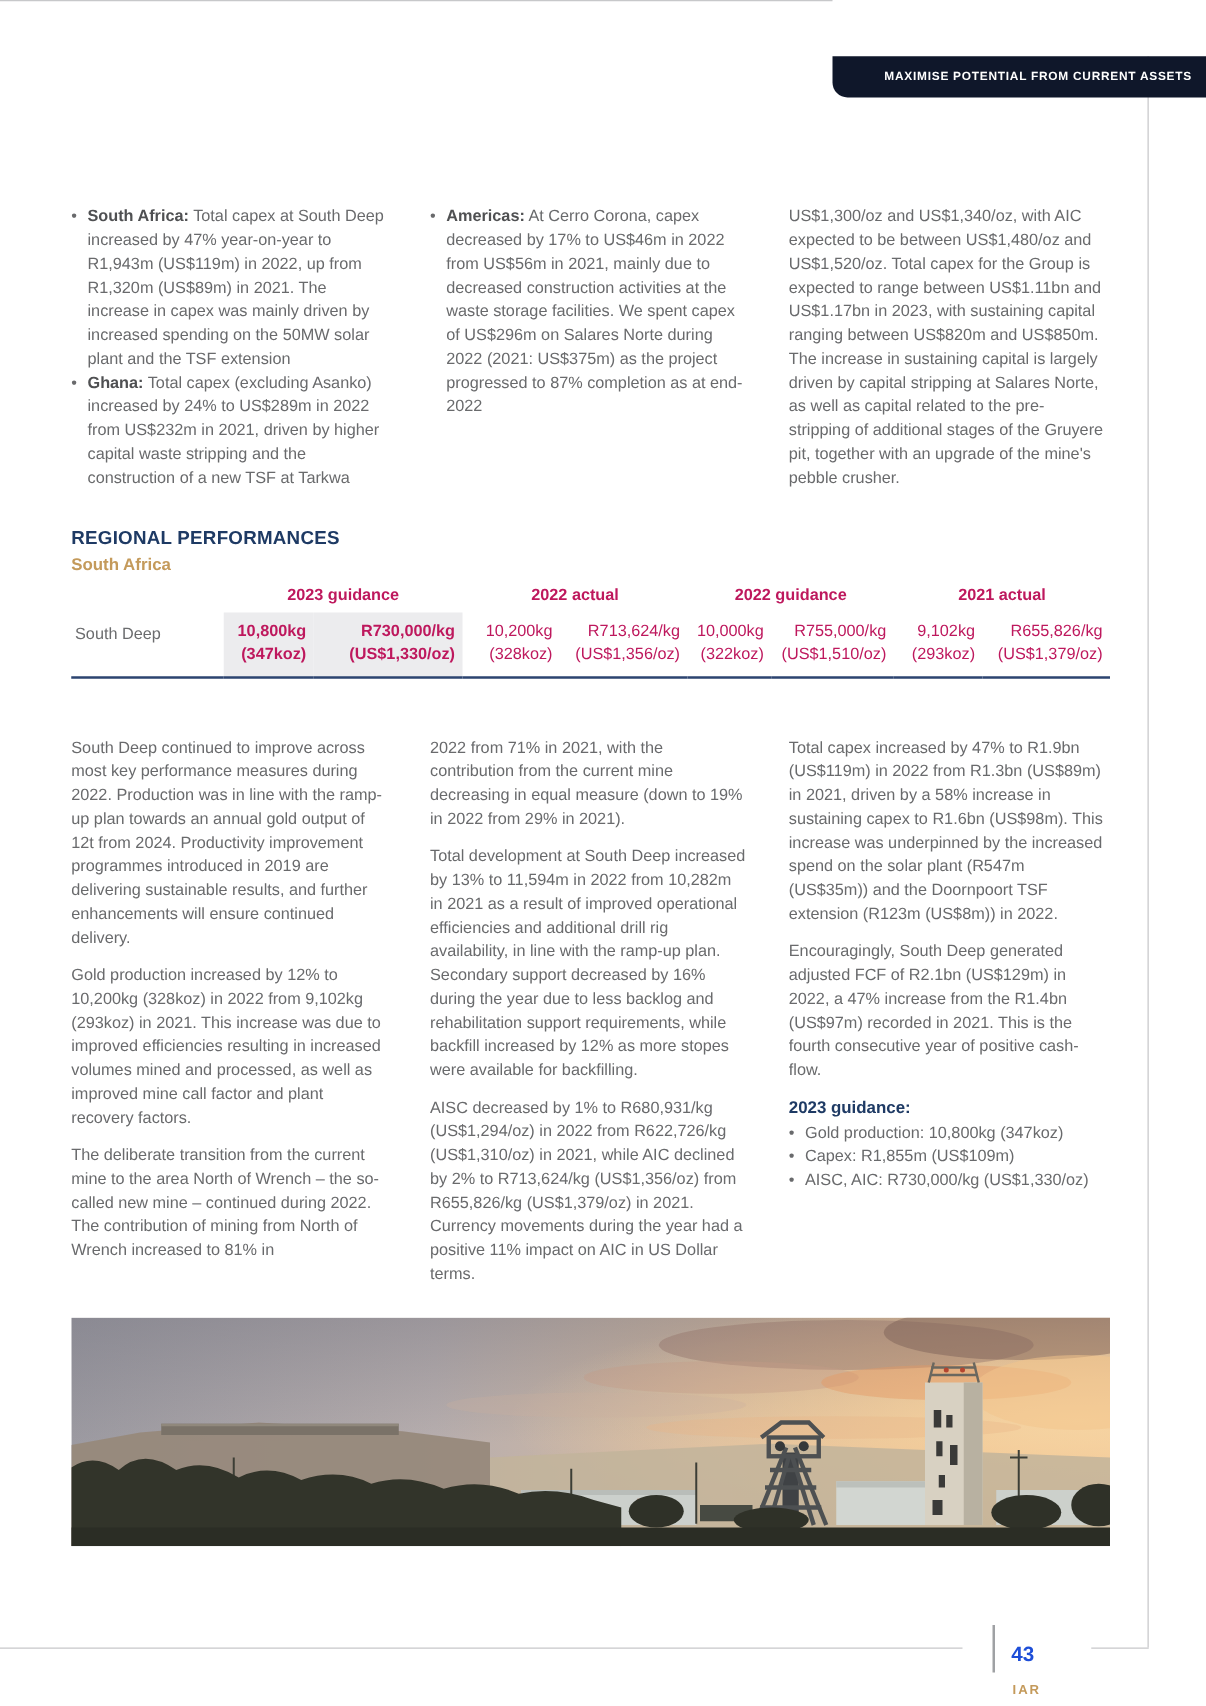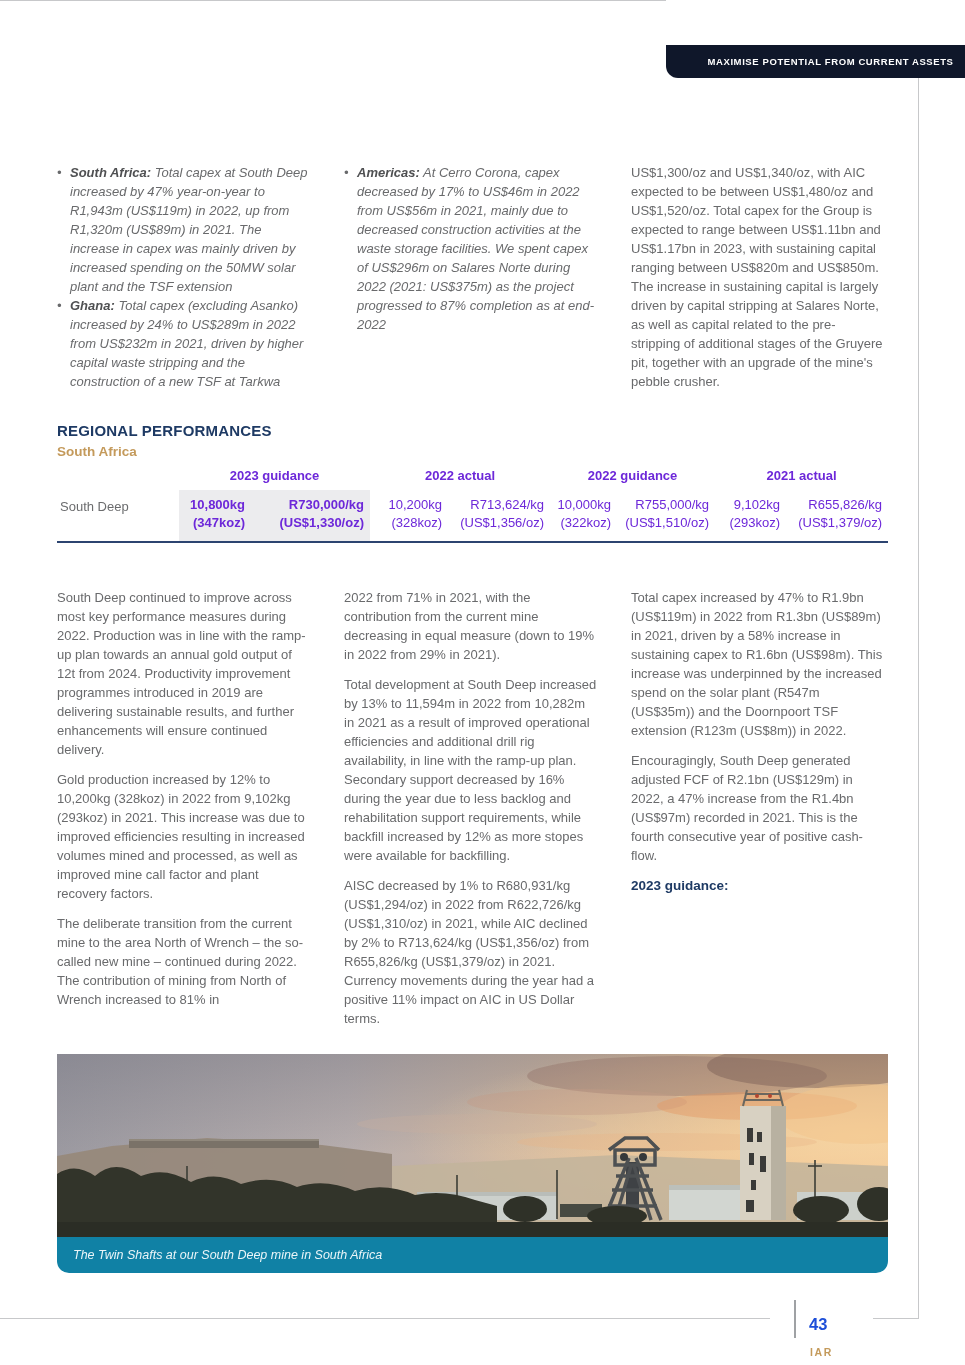--- a/index.html
+++ b/index.html
@@ -20,32 +20,32 @@
   .banner span { color:#ffffff; font-size:9.5px; font-weight:600; letter-spacing:.6px; }
 
   
   .cols { position:absolute; left:57px; width:828px; display:flex; gap:34px; }
   .cols .col { width:253px; }
   .intro { top:163px; }
   .bodytext { top:588px; }
   .col p, .col li { font-size:13px; line-height:19px; color:#696a6c; }
   .col p { margin-bottom:11px; }
   ul.bullets { list-style:none; }
-  ul.bullets li { position:relative; padding-left:13px;font-style:italic; }
+  ul.bullets li { position:relative; padding-left:13px; }
   ul.bullets li::before { content:"•"; position:absolute; left:0; top:0; color:#696a6c; }
   .lead { font-weight:bold; color:#4f5052; }
   .guide-head { font-size:13.5px; font-weight:bold; color:#1e3a64; margin:13px 0 3px; }
 
   
   .sec-title { position:absolute; left:57px; top:422px; font-size:15px; font-weight:bold; color:#1e3a64; letter-spacing:.2px; }
   .sec-sub   { position:absolute; left:57px; top:444px; font-size:13.5px; font-weight:bold; color:#c49a5b; }
 
   
   .perf-table { position:absolute; left:57px; top:466px; width:831px; border-collapse:collapse; table-layout:fixed; }
-  .perf-table td { font-size:13px; color:#6d28d9; }
+  .perf-table td { font-size:13px; color:#be185d; }
   .perf-table .grp { font-weight:bold; text-align:center; padding-bottom:7px; height:24px; vertical-align:bottom; }
   .perf-table .band { background:#c7a263; height:29px; text-align:right; padding-right:6px;
                       font-size:12.5px; vertical-align:middle; }
   .perf-table .band.strong { color:#ffffff; font-weight:bold; }
   .perf-table .band.dim { color:rgba(255,250,240,.62); }
   .perf-table .band sup { font-size:8px; }
   .perf-table .datarow td { text-align:right; vertical-align:top; padding:6px 6px 9px 0;
                             line-height:18px; border-bottom:2px solid #2c4470; }
   .perf-table .datarow td.rowlabel { text-align:left; color:#6b6c6e; padding-left:3px; padding-top:8px; }
   .perf-table .datarow td.hl { background:#ececee; font-weight:bold; }
@@ -160,20 +160,25 @@
     </div>
     <div class="col">
       <p>2022 from 71% in 2021, with the contribution from the current mine decreasing in equal measure (down to 19% in 2022 from 29% in 2021).</p>
       <p>Total development at South Deep increased by 13% to 11,594m in 2022 from 10,282m in 2021 as a result of improved operational efficiencies and additional drill rig availability, in line with the ramp-up plan. Secondary support decreased by 16% during the year due to less backlog and rehabilitation support requirements, while backfill increased by 12% as more stopes were available for backfilling.</p>
       <p>AISC decreased by 1% to R680,931/kg (US$1,294/oz) in 2022 from R622,726/kg (US$1,310/oz) in 2021, while AIC declined by 2% to R713,624/kg (US$1,356/oz) from R655,826/kg (US$1,379/oz) in 2021. Currency movements during the year had a positive 11% impact on AIC in US Dollar terms.</p>
     </div>
     <div class="col">
       <p>Total capex increased by 47% to R1.9bn (US$119m) in 2022 from R1.3bn (US$89m) in 2021, driven by a 58% increase in sustaining capex to R1.6bn (US$98m). This increase was underpinned by the increased spend on the solar plant (R547m (US$35m)) and the Doornpoort TSF extension (R123m (US$8m)) in 2022.</p>
       <p>Encouragingly, South Deep generated adjusted FCF of R2.1bn (US$129m) in 2022, a 47% increase from the R1.4bn (US$97m) recorded in 2021. This is the fourth consecutive year of positive cash-flow.</p>
       <div class="guide-head">2023 guidance:</div>
+      <ul class="bullets">
+        <li>Gold production: 10,800kg (347koz)</li>
+        <li>Capex: R1,855m (US$109m)</li>
+        <li>AISC, AIC: R730,000/kg (US$1,330/oz)</li>
+      </ul>
     </div>
   </div>
 
   <div class="photo">
     <svg width="831" height="183" viewBox="0 0 831 183" preserveAspectRatio="none">
       <defs>
         <linearGradient id="skyH" x1="0" y1="0" x2="1" y2="0">
           <stop offset="0" stop-color="#9c9aa1"></stop>
           <stop offset="0.35" stop-color="#b7aeae"></stop>
           <stop offset="0.62" stop-color="#d6b99e"></stop>
@@ -261,23 +266,20 @@
 
       <path d="M0,120 Q18,108 38,122 Q58,104 84,122 Q108,112 134,128 Q158,116 184,130 Q214,120 240,133 Q268,124 298,137 Q328,128 358,141 Q388,135 418,146 L440,152 L440,183 L0,183 Z" fill="#32342a"></path>
       <ellipse cx="468" cy="155" rx="22" ry="13" fill="#2f3128"></ellipse>
       <ellipse cx="560" cy="162" rx="30" ry="10" fill="#2f3128"></ellipse>
       <ellipse cx="764" cy="156" rx="28" ry="14" fill="#2f3128"></ellipse>
       <ellipse cx="822" cy="150" rx="22" ry="17" fill="#2f3128"></ellipse>
       <rect x="0" y="168" width="831" height="15" fill="#2b2d25"></rect>
     </svg>
   </div>
 
-  <div class="caption-bar">
-    <span>The Twin Shafts at our South Deep mine in South Africa</span>
-  </div>
 
   <div class="bottom-rule-left"></div>
   <div class="bottom-rule-right"></div>
   <div class="pageno-divider"></div>
   <div class="pageno-label">IAR</div>
   <div class="pageno-num">43</div>
 
 </div>
 
 </body></html>

